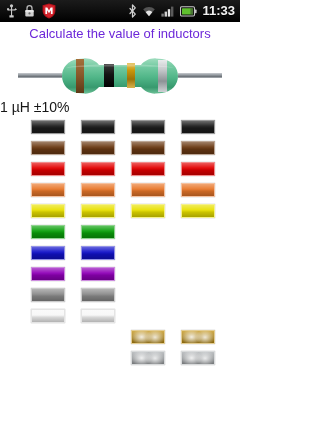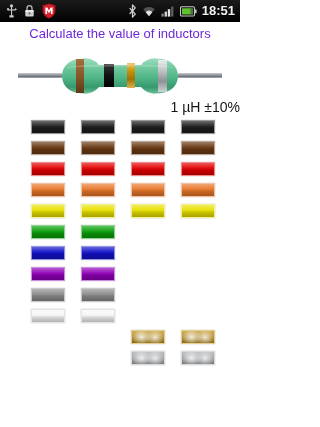--- a/index.html
+++ b/index.html
@@ -29,21 +29,21 @@
     position:absolute; left:0; top:26px; width:240px;
     text-align:center; font-size:13px; color:#6d28d9;
   }
 
   
   #inductor-figure{
     position:absolute; left:0; top:52px; width:240px; height:48px;
   }
   #value-label{
     position:absolute; left:0; top:99px; width:240px;
-    text-align:right; font-size:14px; color:#161616;
+    text-align:left; font-size:14px; color:#161616;
   }
 
   
   #band-grid{
     position:absolute; left:0; top:120px; width:240px; height:300px;
   }
   .band-col{ position:absolute; top:0; width:36px; }
   .band-swatch{
     position:absolute; left:0; width:34px; height:14px;
     border:1px solid rgba(255,255,255,0.55);
@@ -114,21 +114,21 @@
       <rect x="10" y="1.6" width="2.4" height="10" fill="#5a5a5a"></rect>
     </svg>
 
     <svg class="sicon" width="17" height="11" viewBox="0 0 17 11">
       <rect x="0.5" y="0.8" width="14" height="9.2" rx="1.2" fill="none" stroke="#c6c6c6" stroke-width="1.1"></rect>
       <rect x="14.8" y="3.6" width="1.8" height="3.6" rx="0.6" fill="#c6c6c6"></rect>
       <rect x="2" y="2.3" width="11" height="6.3" rx="0.6" fill="#5fbf2e"></rect>
       <rect x="10.4" y="2.3" width="2.6" height="6.3" fill="#3d3d3d" opacity="0.55"></rect>
     </svg>
 
-    <span id="status-clock">18:51</span>
+    <span id="status-clock">11:33</span>
   </div>
 </div>
 
 <div id="page-title">Calculate the value of inductors</div>
 
 <div id="inductor-figure">
   <svg width="240" height="48" viewBox="0 0 240 48">
     <defs>
       <linearGradient id="leadGrad" x1="0" y1="0" x2="0" y2="1">
         <stop offset="0%" stop-color="#c9ccd0"></stop>

